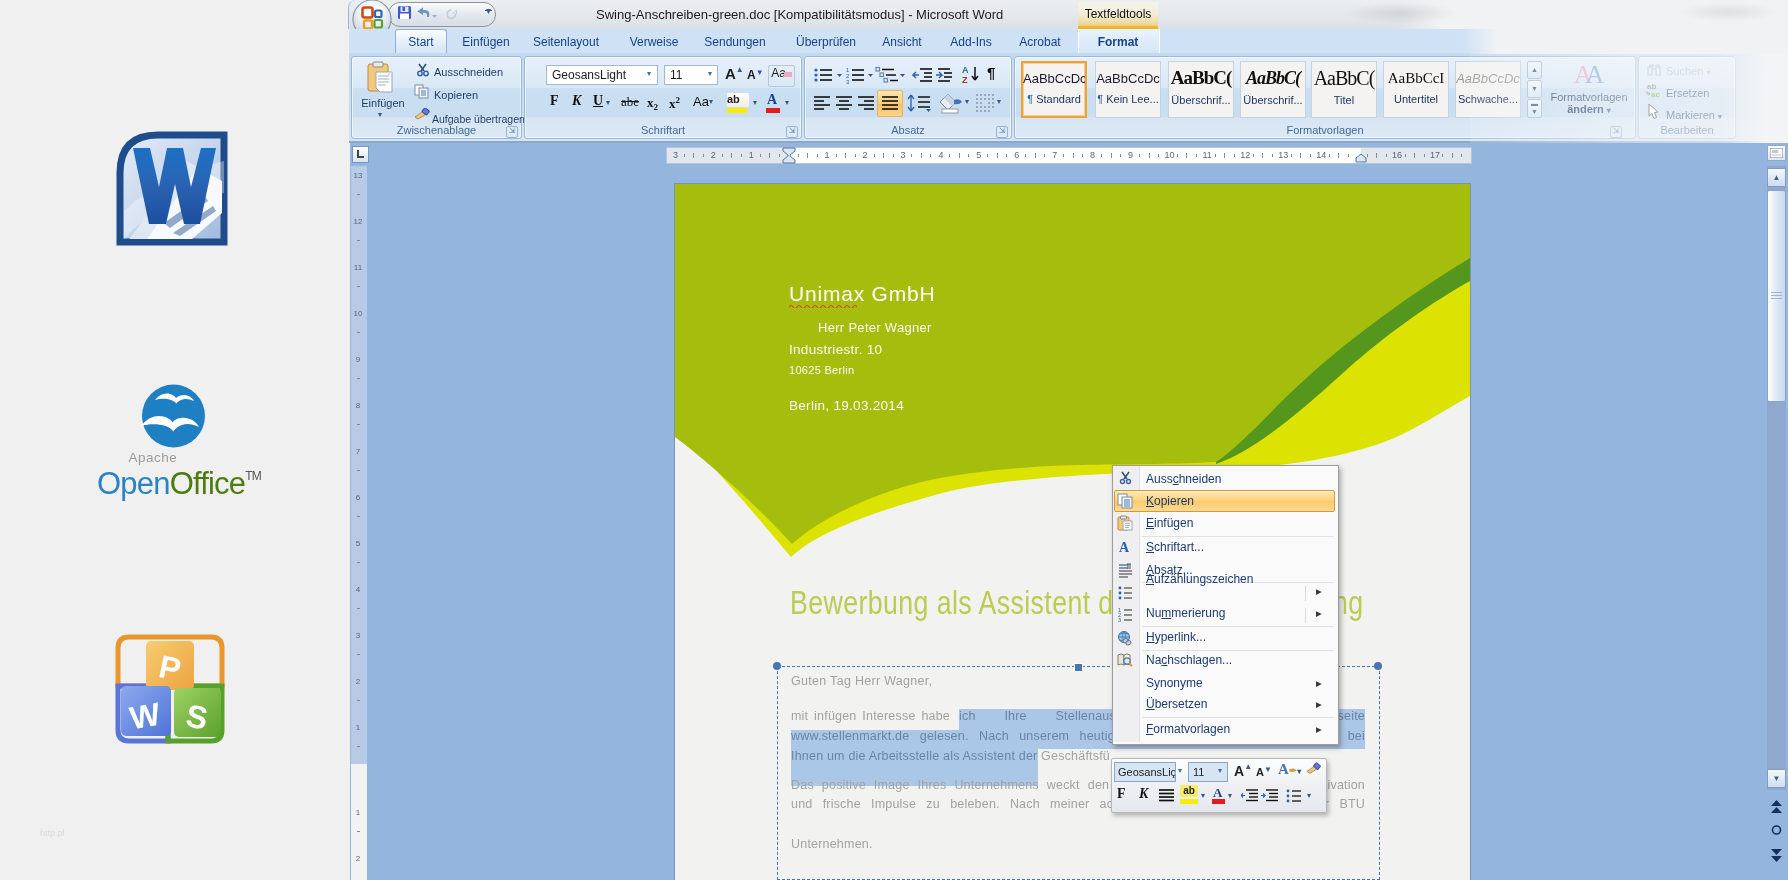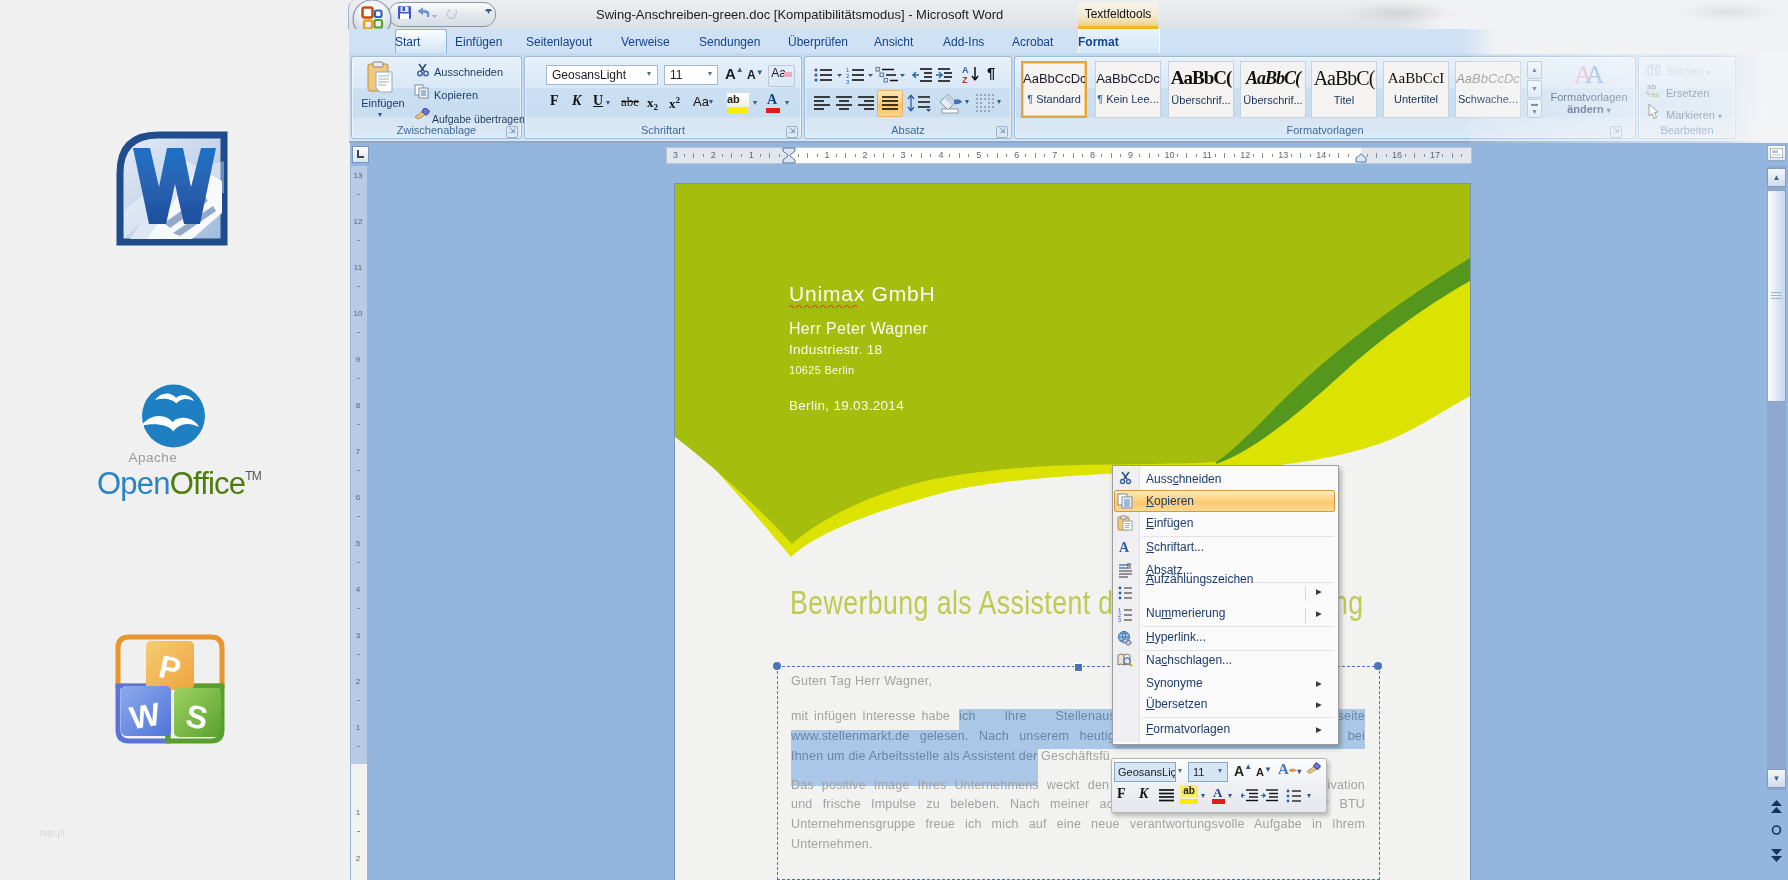--- a/index.html
+++ b/index.html
@@ -1,19 +1,19 @@
 <!DOCTYPE html>
 <html><head><meta charset="utf-8">
 <style>
 html,body{margin:0;padding:0}
 body{font-family:"Liberation Sans",sans-serif;}
 #wrap{position:relative;width:1788px;height:880px;overflow:hidden;background:#f0f0f1}
 .ab{position:absolute}
 .tx{position:absolute;white-space:nowrap}
-#win .tab{position:absolute;top:32px;height:20px;line-height:20px;font-size:12px;color:#15428b;text-align:left}
+#win .tab{position:absolute;top:32px;height:20px;line-height:20px;font-size:12px;color:#15428b;text-align:center}
 .grp{position:absolute;top:56px;height:81px;border:1px solid #9cb9d7;border-radius:3px;
  background:linear-gradient(#e6f0fa 0%,#d9e8f6 38%,#cbdff2 39%,#c9ddf1 74%,#d7e5f3 75%,#dce9f6 100%);
  box-shadow:inset 0 0 0 1px rgba(255,255,255,.55)}
 .glabel{position:absolute;top:67px;white-space:nowrap;width:100%;text-align:center;font-size:11px;color:#3f6b99}
 .launch{position:absolute;right:3px;top:69px;width:10px;height:10px;border:1px solid #98b4d2;border-radius:2px;background:#dce9f6;font-size:8px;line-height:8px;color:#5f84ad;text-align:center}
 .rbtn{position:absolute;font-size:11px;color:#1b3a5f;white-space:nowrap}
 .menuitem{position:absolute;left:34px;font-size:12px;color:#1c3c6e}
 .menuitem u{text-decoration:underline}
 .marr{position:absolute;font-size:7.5px;color:#3a3a3a}
 .bodyline{width:574px;font-size:12.5px;color:#a2a2a2;text-align:justify;text-align-last:justify;white-space:normal;letter-spacing:.2px}
@@ -560,43 +560,42 @@
 <div class="ab" style="left:675px;top:184px;width:795px;height:696px;background:#f2f2f1;outline:1px solid rgba(90,110,140,.5)"></div>
 <svg class="ab" style="left:675px;top:184px" width="795" height="696" viewBox="0 0 795 696">
  <path d="M18,262 C55,300 95,348 116,373 C145,345 215,323 271,308 C340,291 470,288 541,286 C620,283 680,270 717,255 C745,243 766,228 795,212 L795,0 L18,0 Z" fill="#dce202"></path>
  <path d="M541,280 C575,268 613,239 668,189 C700,160 745,125 795,97 L795,0 L541,0 Z" fill="#55971d"></path>
  <path d="M0,253 C40,283 92,332 117,360 C150,330 215,302 271,293 C310,287 350,282 405,281 C450,280 505,280 541,278 C556,268 578,247 602,222 C657,167 723,118 795,74 L795,0 L0,0 Z" fill="#a5bd0d"></path>
 </svg>
 <div class="tx" style="left:789px;top:282px;font-size:21px;color:#fff;letter-spacing:.8px">Unimax GmbH</div>
 <svg class="ab" style="left:789px;top:304px" width="68" height="4" viewBox="0 0 68 4">
  <path d="M0,3 q2,-3 4,0 q2,3 4,0 q2,-3 4,0 q2,3 4,0 q2,-3 4,0 q2,3 4,0 q2,-3 4,0 q2,3 4,0 q2,-3 4,0 q2,3 4,0 q2,-3 4,0 q2,3 4,0 q2,-3 4,0 q2,3 4,0 q2,-3 4,0 q2,3 4,0 q2,-3 4,0" fill="none" stroke="#e53c2e" stroke-width="1.1"></path>
 </svg>
-<div class="tx" style="left:789px;top:320px;font-size:16px;color:rgba(255,255,255,.95);letter-spacing:.3px">Herr Peter Wagner</div>
-<div class="tx" style="left:789px;top:342px;font-size:13.5px;color:rgba(255,255,255,.95);letter-spacing:.3px">Industriestr. 18</div>
+<div class="tx" style="left:818px;top:320px;font-size:13px;color:rgba(255,255,255,.95);letter-spacing:.3px">Herr Peter Wagner</div>
+<div class="tx" style="left:789px;top:342px;font-size:13.5px;color:rgba(255,255,255,.95);letter-spacing:.3px">Industriestr. 10</div>
 <div class="tx" style="left:789px;top:364px;font-size:11px;color:rgba(255,255,255,.95);letter-spacing:.3px">10625 Berlin</div>
 <div class="tx" style="left:789px;top:398px;font-size:13.5px;color:rgba(255,255,255,.95);letter-spacing:.3px">Berlin, 19.03.2014</div>
 <div class="tx" style="left:790px;top:584px;font-size:33px;color:#bccb52;letter-spacing:.5px;transform:scaleX(.81);transform-origin:0 0">Bewerbung als Assistent der Geschäftsführung</div>
 
 <div class="ab" style="left:777px;top:666px;width:601px;height:212px;border:1px dashed #4a74b8"></div>
 <div class="ab" style="left:773px;top:662px;width:8px;height:8px;border-radius:50%;background:#4a74b8"></div>
 <div class="ab" style="left:1374px;top:662px;width:8px;height:8px;border-radius:50%;background:#4a74b8"></div>
 <div class="ab" style="left:1074px;top:663px;width:7px;height:7px;background:#4a74b8;border:1px solid #fff"></div>
 
 <div class="ab" style="left:959px;top:709px;width:406px;height:21px;background:#aac7e8"></div>
 <div class="ab" style="left:791px;top:730px;width:574px;height:19px;background:#aac7e8"></div>
 <div class="ab" style="left:791px;top:749px;width:247px;height:37px;background:#aac7e8"></div>
 
 <div class="tx" style="left:791px;top:674px;font-size:12.5px;color:#a2a2a2;letter-spacing:.3px">Guten Tag Herr Wagner,</div>
 <div class="ab bodyline" style="left:791px;top:709px;width:159px">mit infügen Interesse habe</div>
 <div class="ab bodyline" style="left:959px;top:709px;width:406px;color:#6b85a5">ich Ihre Stellenausschreibung auf der Artikelseite</div>
 <div class="ab bodyline" style="left:791px;top:729px;color:#6b85a5">www.stellenmarkt.de gelesen. Nach unserem heutigen freundlichen Tel. bewerbe mich bei</div>
 <div class="ab bodyline2" style="left:791px;top:749px"><span style="color:#6b85a5">Ihnen um die Arbeitsstelle als Assistent der </span>Geschäftsfü</div>
 <div class="ab bodyline" style="left:791px;top:778px">Das positive Image Ihres Unternehmens weckt den Wunsch in mir, Ihr Team mit Motivation</div>
 <div class="ab bodyline" style="left:791px;top:797px">und frische Impulse zu beleben. Nach meiner achtjährigen Berufserfahrung bei der BTU</div>
-<div class="ab bodyline" style="left:791px;top:817px">Unternehmensgruppe freue ich mich auf eine neue verantwortungsvolle Aufgabe in Ihrem</div>
 <div class="ab bodyline2" style="left:791px;top:837px">Unternehmen.</div>
 
 <div class="ab" style="left:1112px;top:465px;width:225px;height:278px;background:#fafafa;border:1px solid #9d9d9d;box-shadow:2px 3px 5px rgba(0,0,0,.3)"></div>
 <div class="ab" style="left:1113px;top:466px;width:26px;height:276px;background:#efeef0;border-right:1px solid #e0e0e0"></div>
 <div class="ab" style="left:1114px;top:490px;width:221px;height:22px;border:1px solid #d29a3f;border-radius:2px;background:linear-gradient(#fee9b9,#fdd380 45%,#fcc96f 55%,#fdda92);box-sizing:border-box"></div>
 <div class="menuitem" style="left:1146px;top:472px">Auss<u>c</u>hneiden</div>
 <div class="menuitem" style="left:1146px;top:494px"><u>K</u>opieren</div>
 <div class="menuitem" style="left:1146px;top:516px"><u>E</u>infügen</div>
 <div class="ab" style="left:1142px;top:536px;width:192px;height:1px;background:#e2e2e2"></div>
 <div class="menuitem" style="left:1146px;top:540px"><u>S</u>chriftart...</div>

